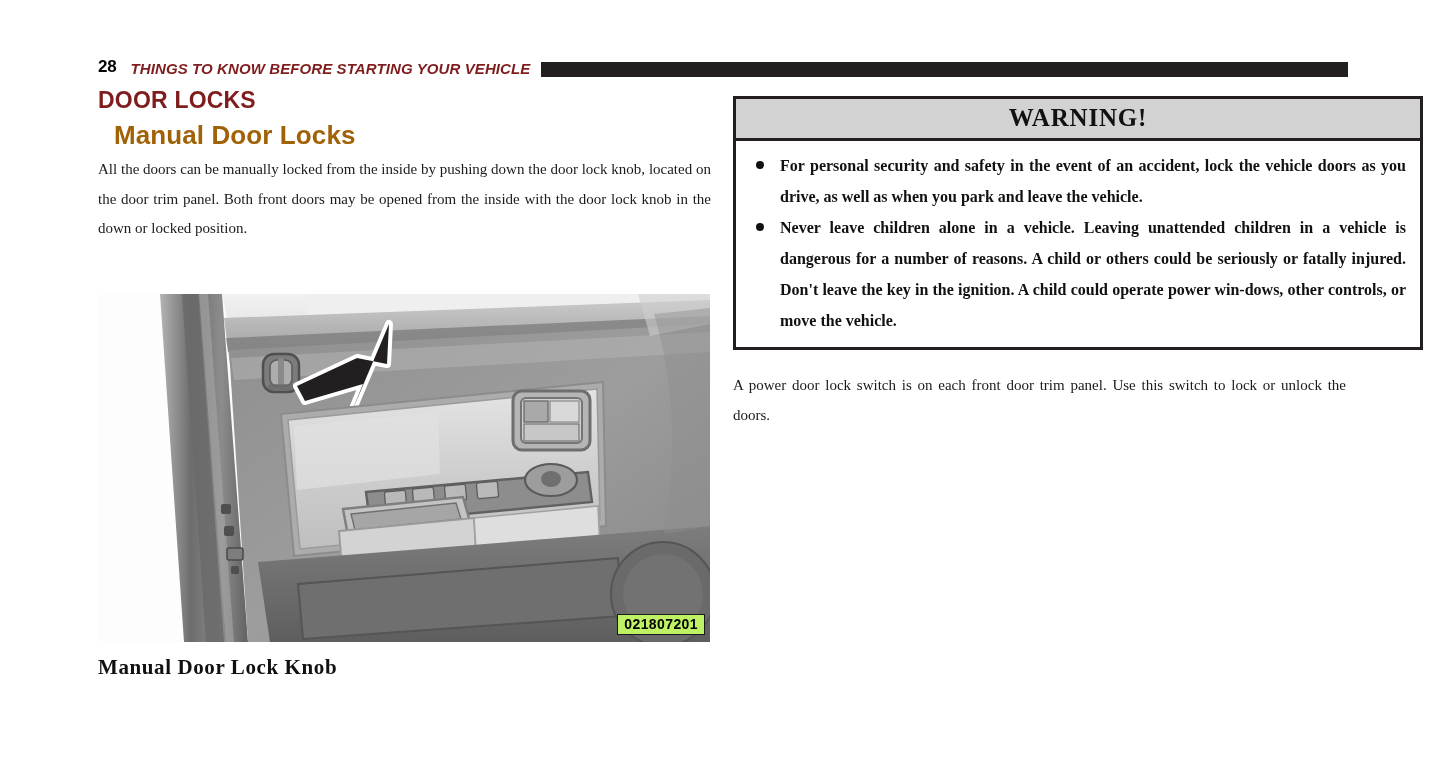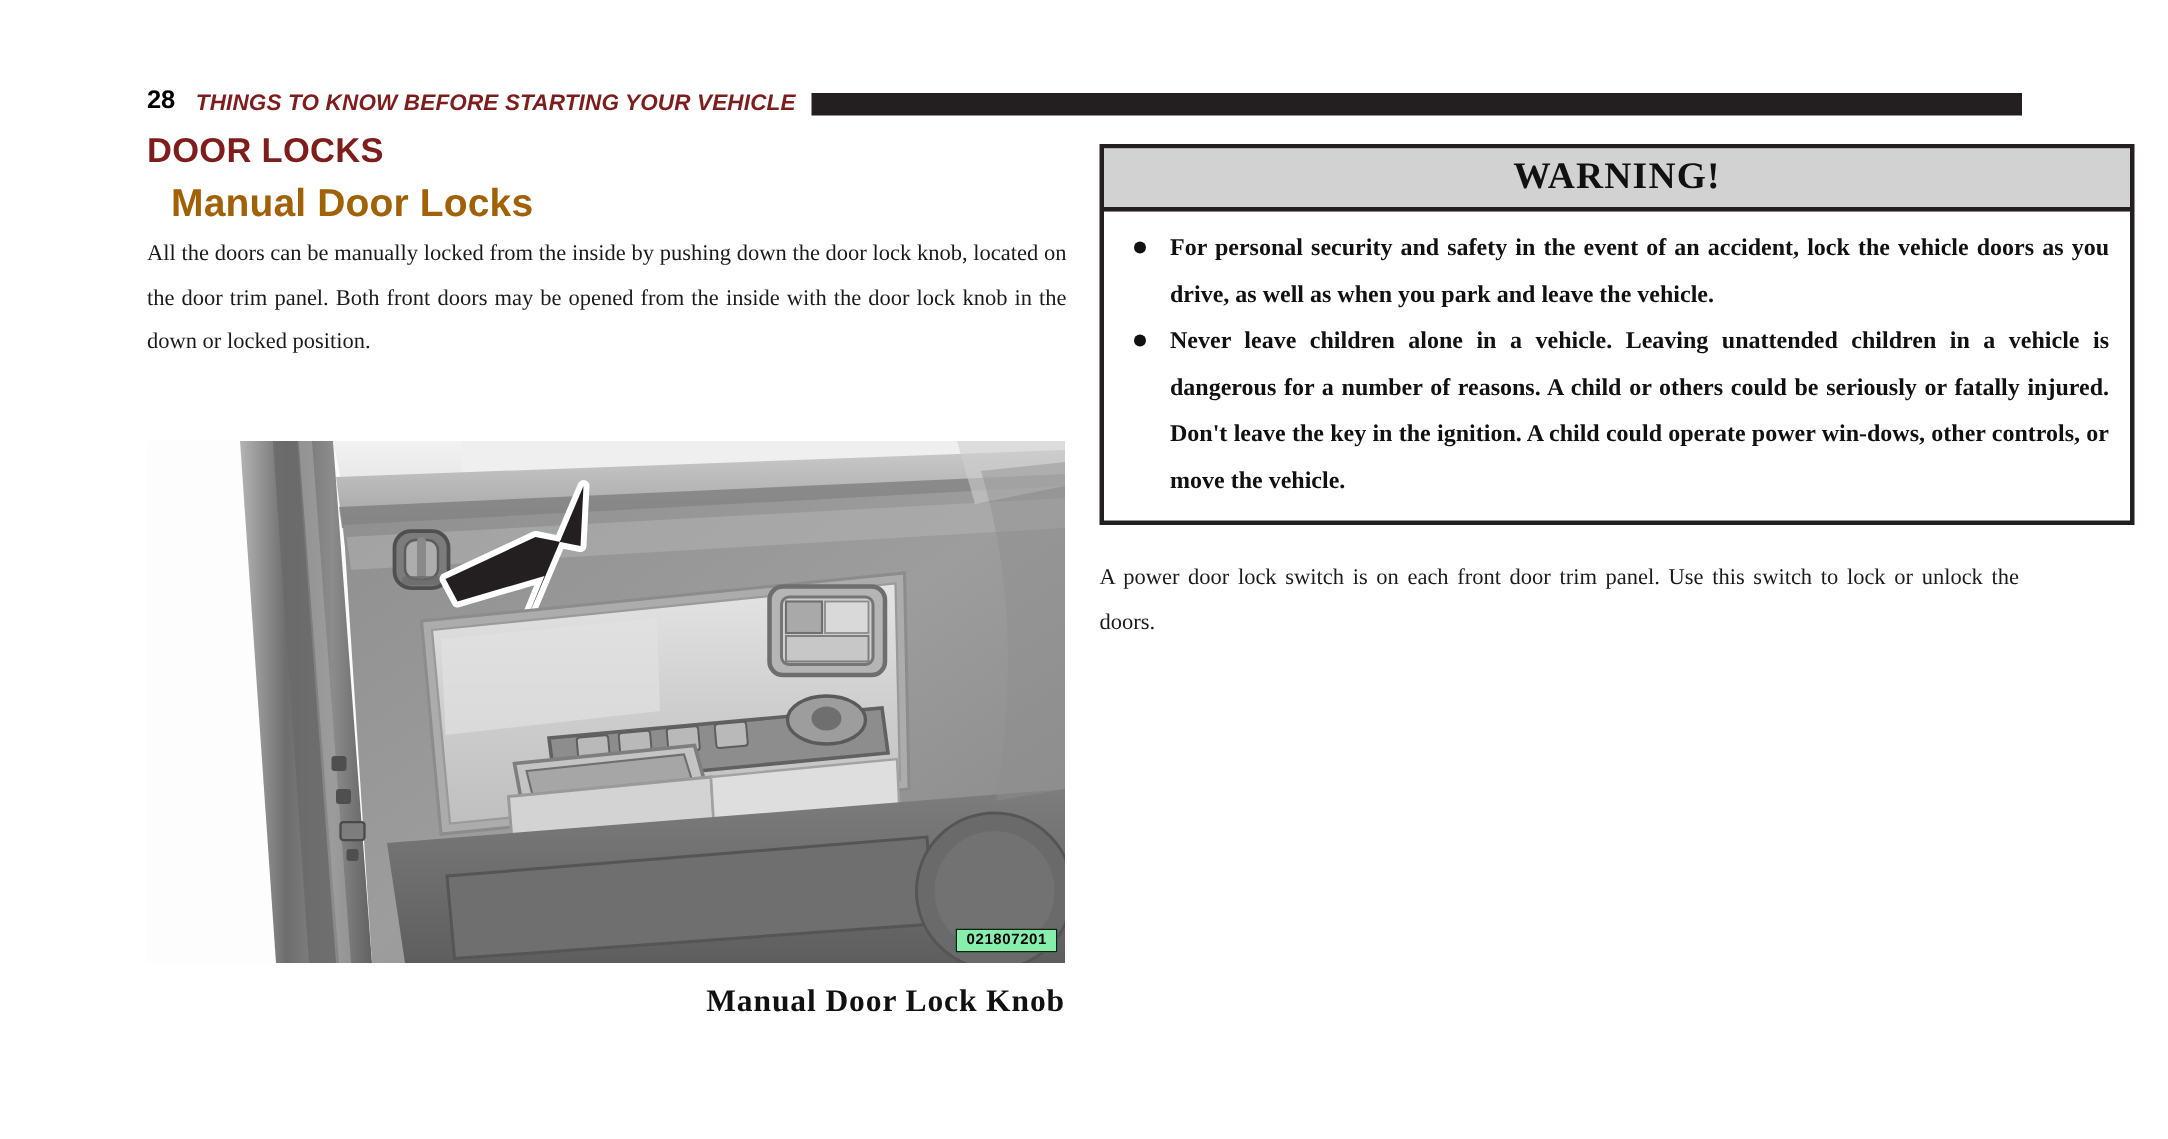--- a/index.html
+++ b/index.html
@@ -96,37 +96,37 @@
     background: #fdfdfd;
     overflow: hidden;
   }
   .figure svg { display: block; }
 
   .figure-caption {
     position: absolute;
     left: 98px;
     top: 655px;
     width: 612px;
-    text-align: right;
+    text-align: left;
     font-family: "Liberation Serif", serif;
     font-weight: bold;
     font-size: 21px;
     letter-spacing: 0.6px;
     color: #111;
   }
 
   .photo-id {
     position: absolute;
     right: 5px;
     bottom: 7px;
-    background: #86efac;
+    background: #bef264;
     border: 1.5px solid #1a1a1a;
     font-family: "Liberation Sans", sans-serif;
     font-weight: bold;
-    font-size: 10px;
+    font-size: 14px;
     letter-spacing: 0.4px;
     color: #000;
     padding: 1px 6px 2px 6px;
     line-height: 1.15;
   }
 
   
   .col-right {
     position: absolute;
     left: 733px;

